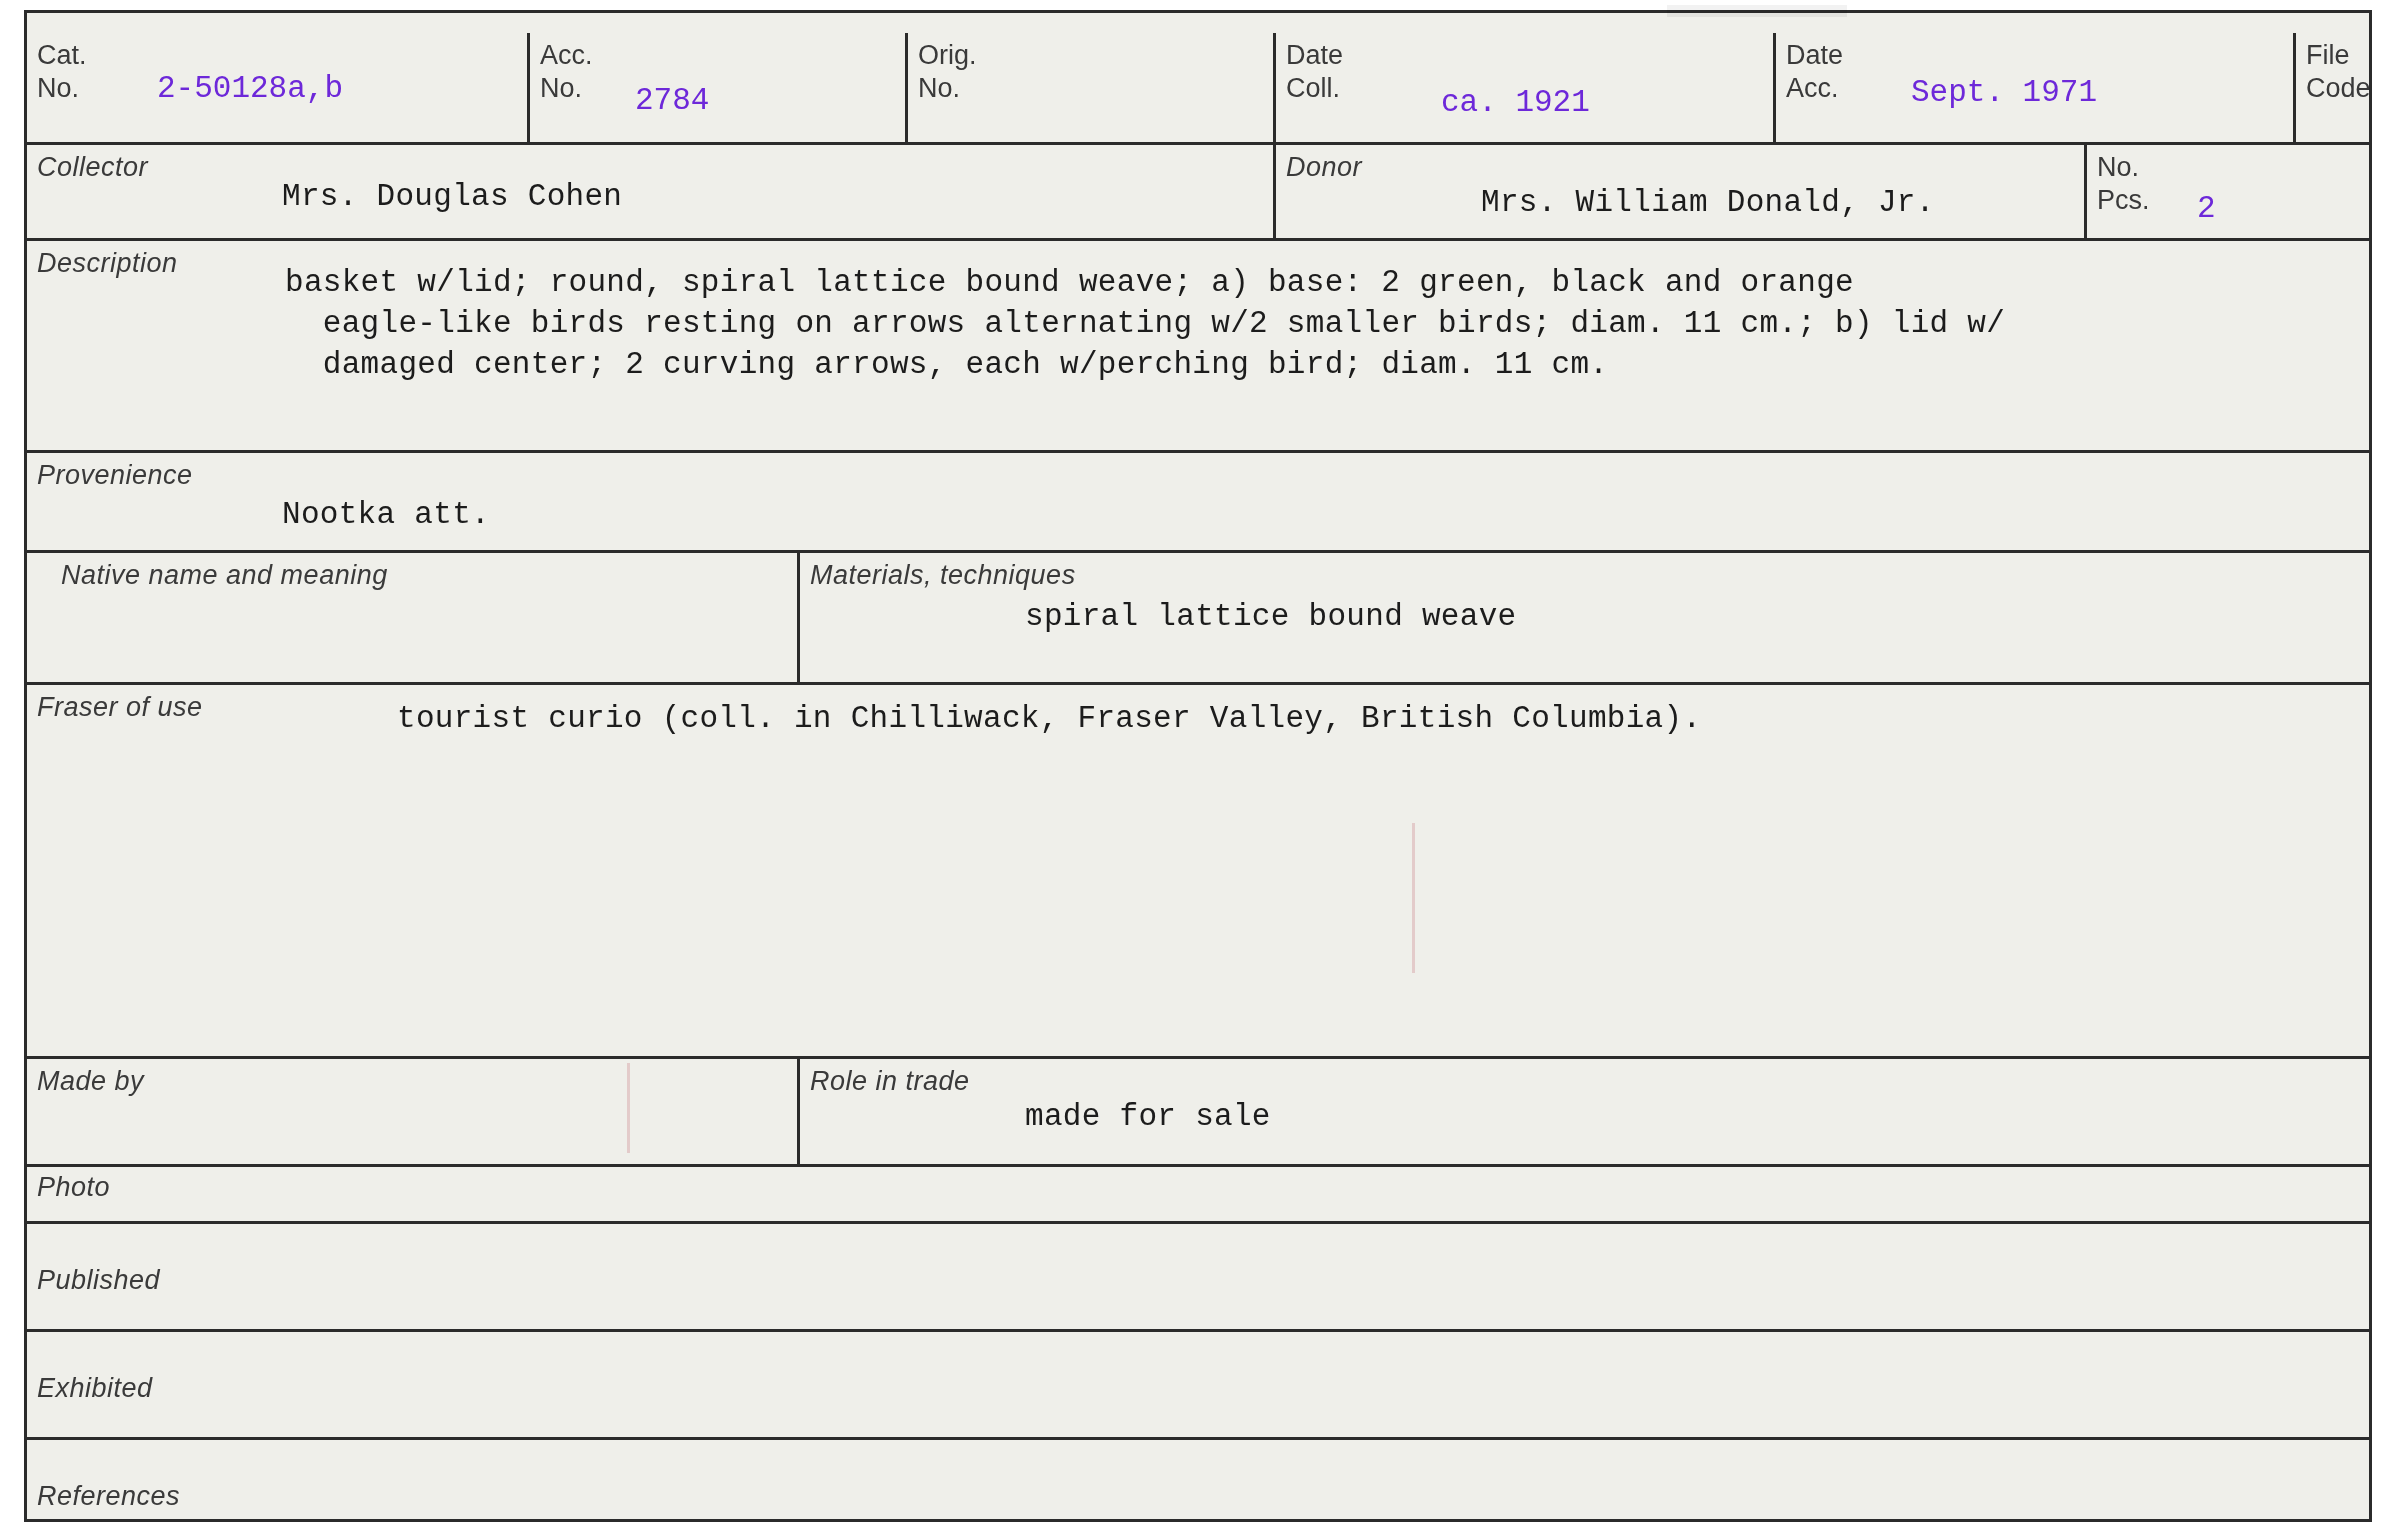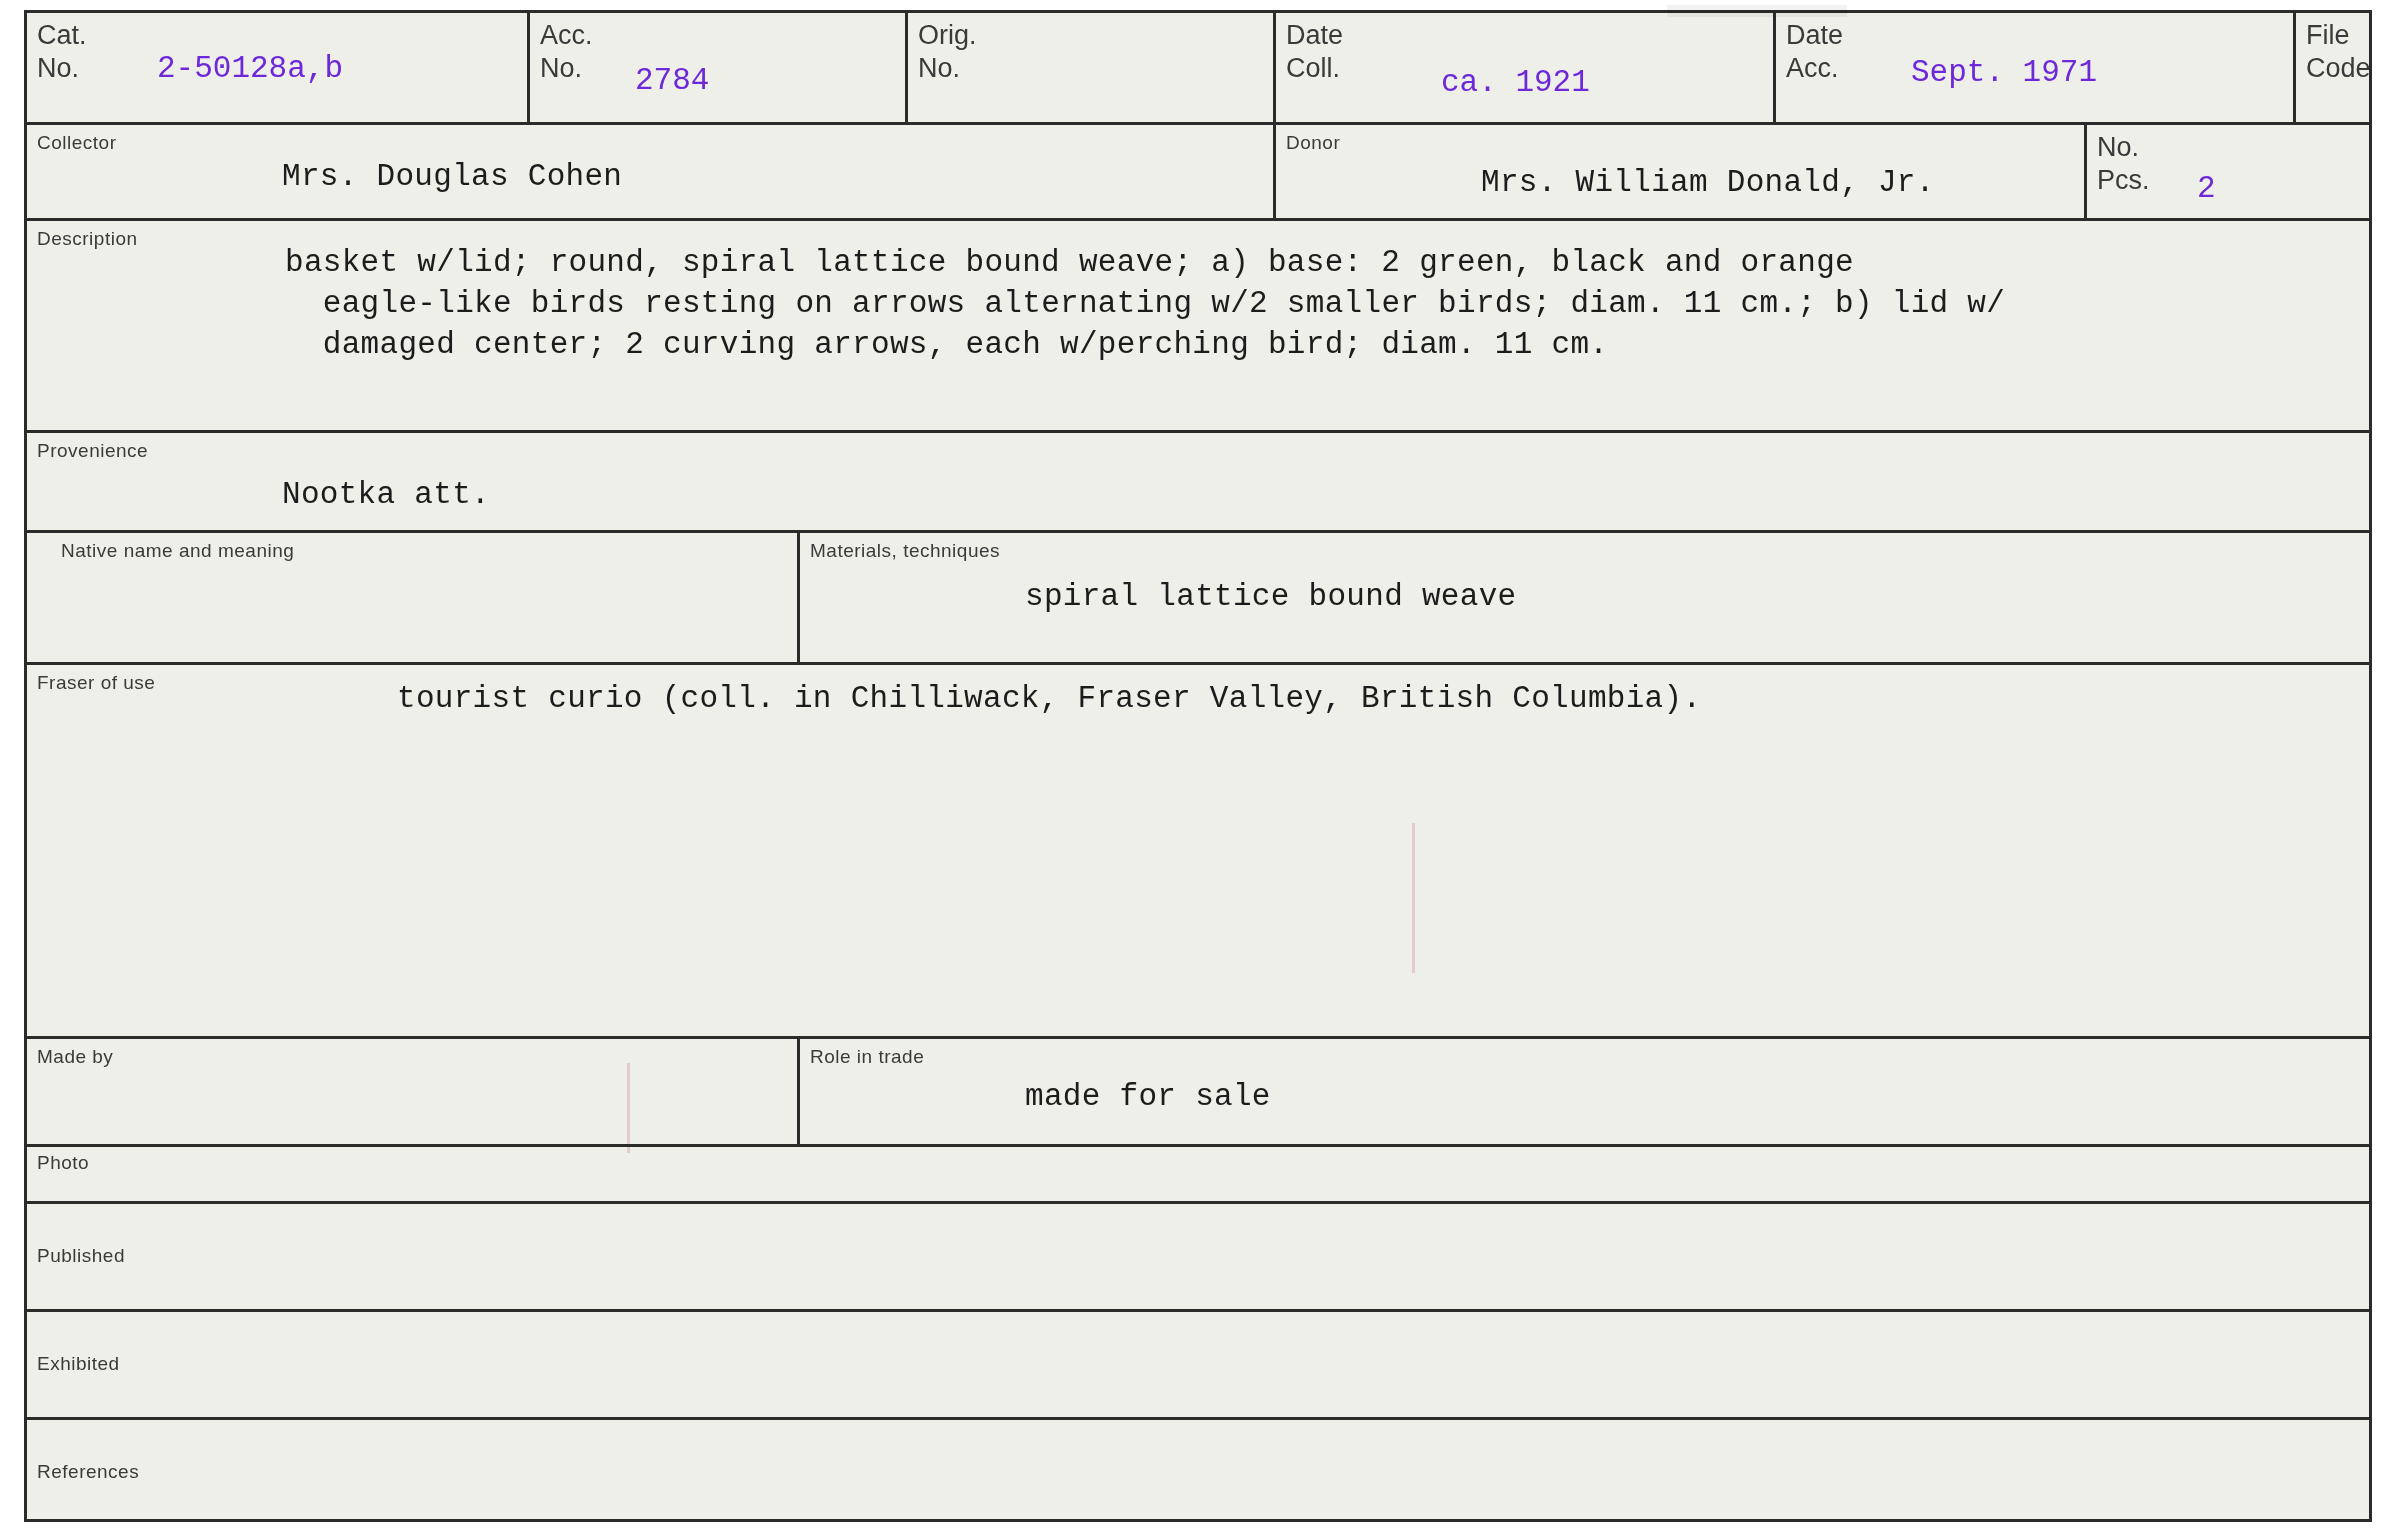--- a/index.html
+++ b/index.html
@@ -36,39 +36,40 @@
   .cell {
     position: relative;
     box-sizing: border-box;
     padding: 0;
     overflow: hidden;
   }
   .cell + .cell { border-left: 3px solid #2b2b2b; }
 
   .lbl {
     font-family: "Liberation Sans", sans-serif;
-    font-size: 19px;
+    font-size: 27px;
     color: #3a3a3a;
     letter-spacing: 0.5px;
     line-height: 1.12;
     padding: 7px 0 0 10px;
     white-space: pre-line;
+    font-style: italic;
   }
 
   .typed {
     font-family: "Liberation Mono", monospace;
     font-size: 31px;
     color: #1c1c1c;
     letter-spacing: 0.3px;
     line-height: 1.32;
     white-space: pre-wrap;
   }
 
   
-  #row1 { height: 112px; }
+  #row1 { height: 112px; margin-top: 20px; }
   #row1 .c1 { width: 500px; }
   #row1 .c2 { width: 378px; }
   #row1 .c3 { width: 368px; }
   #row1 .c4 { width: 500px; }
   #row1 .c5 { width: 520px; }
   #row1 .c6 { flex: 1; }
 
   .two-line-label {
     position: absolute;
     left: 10px;

